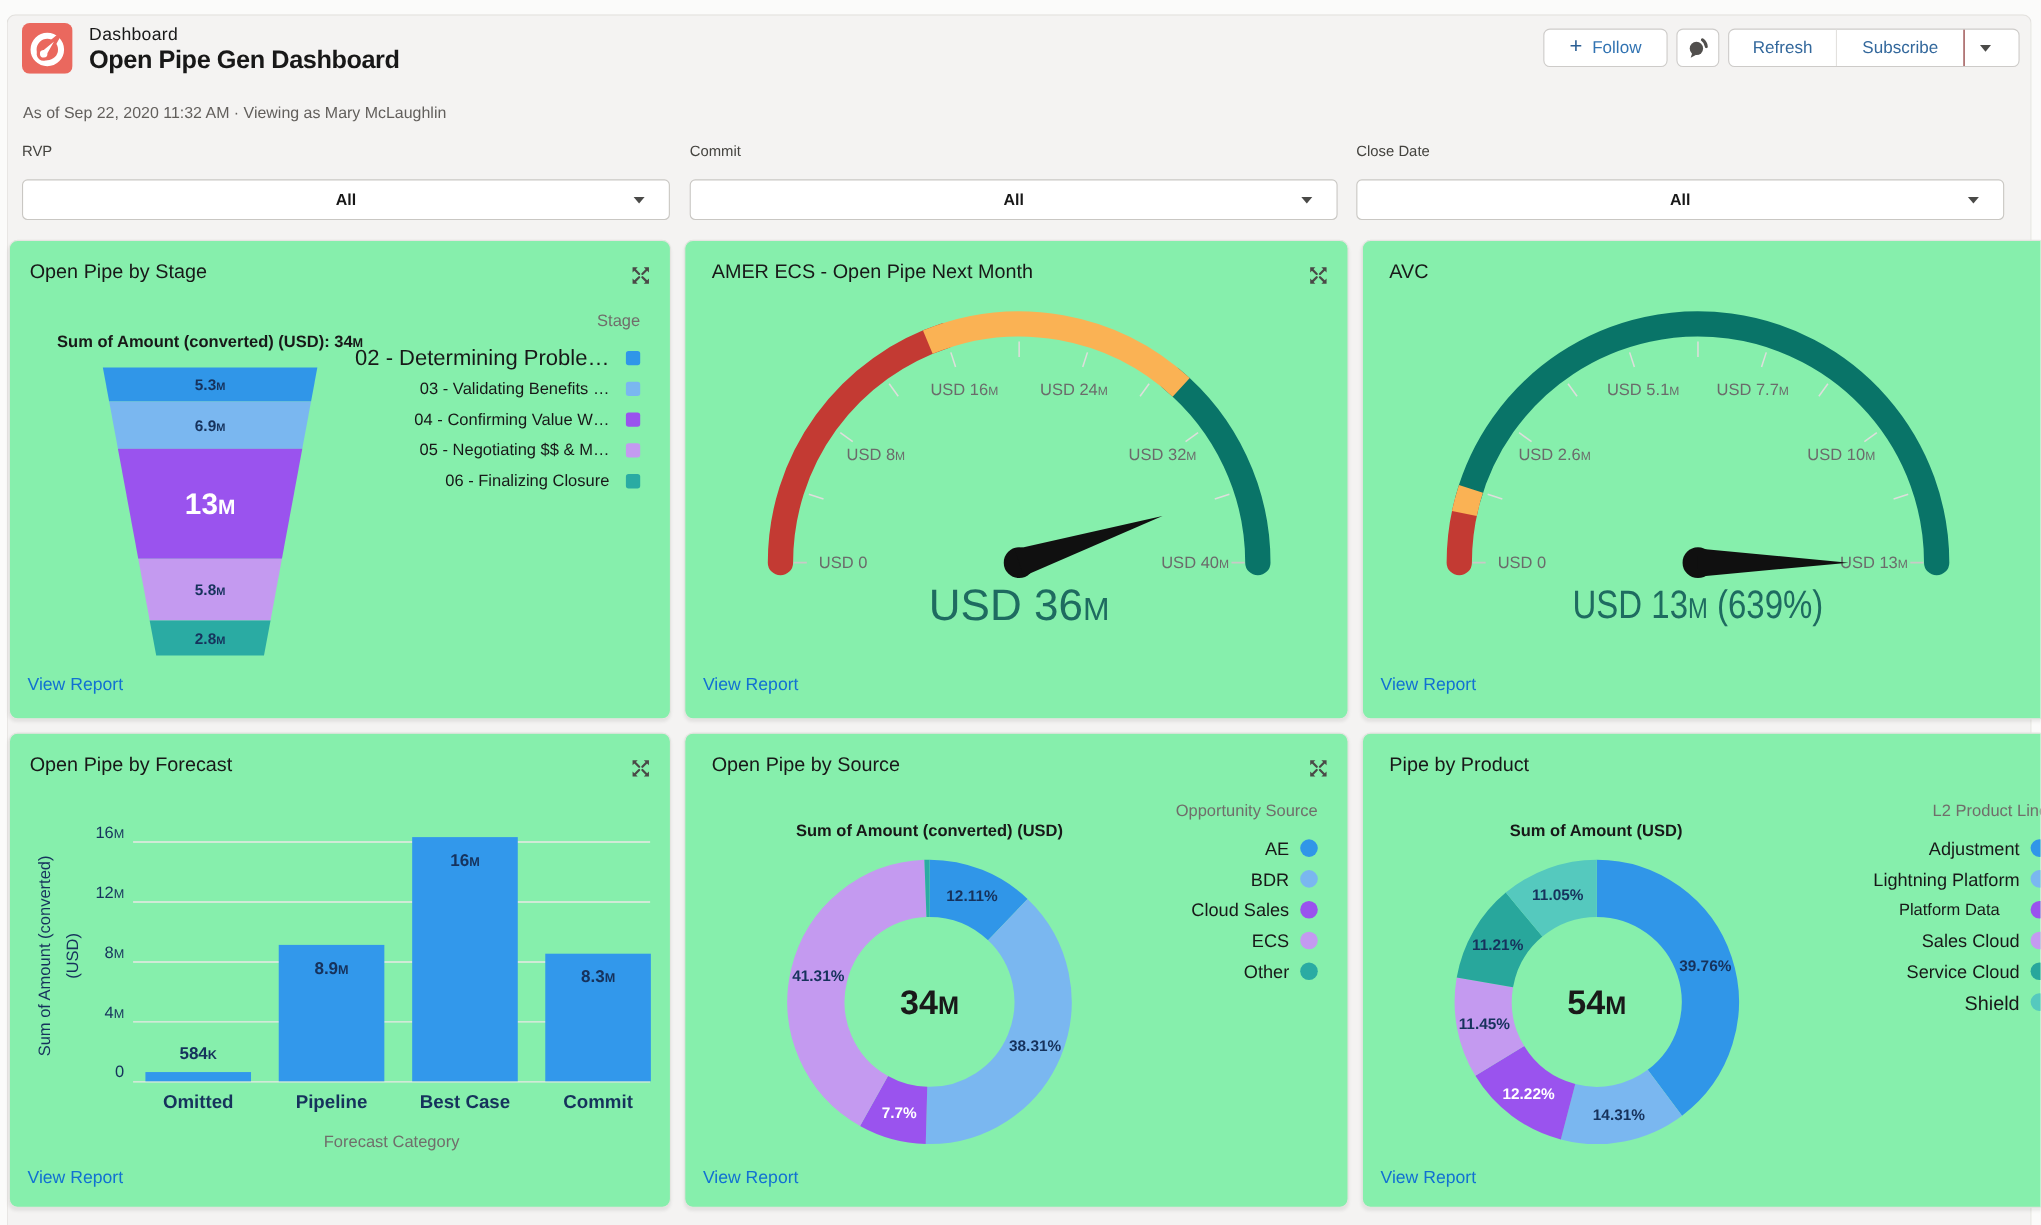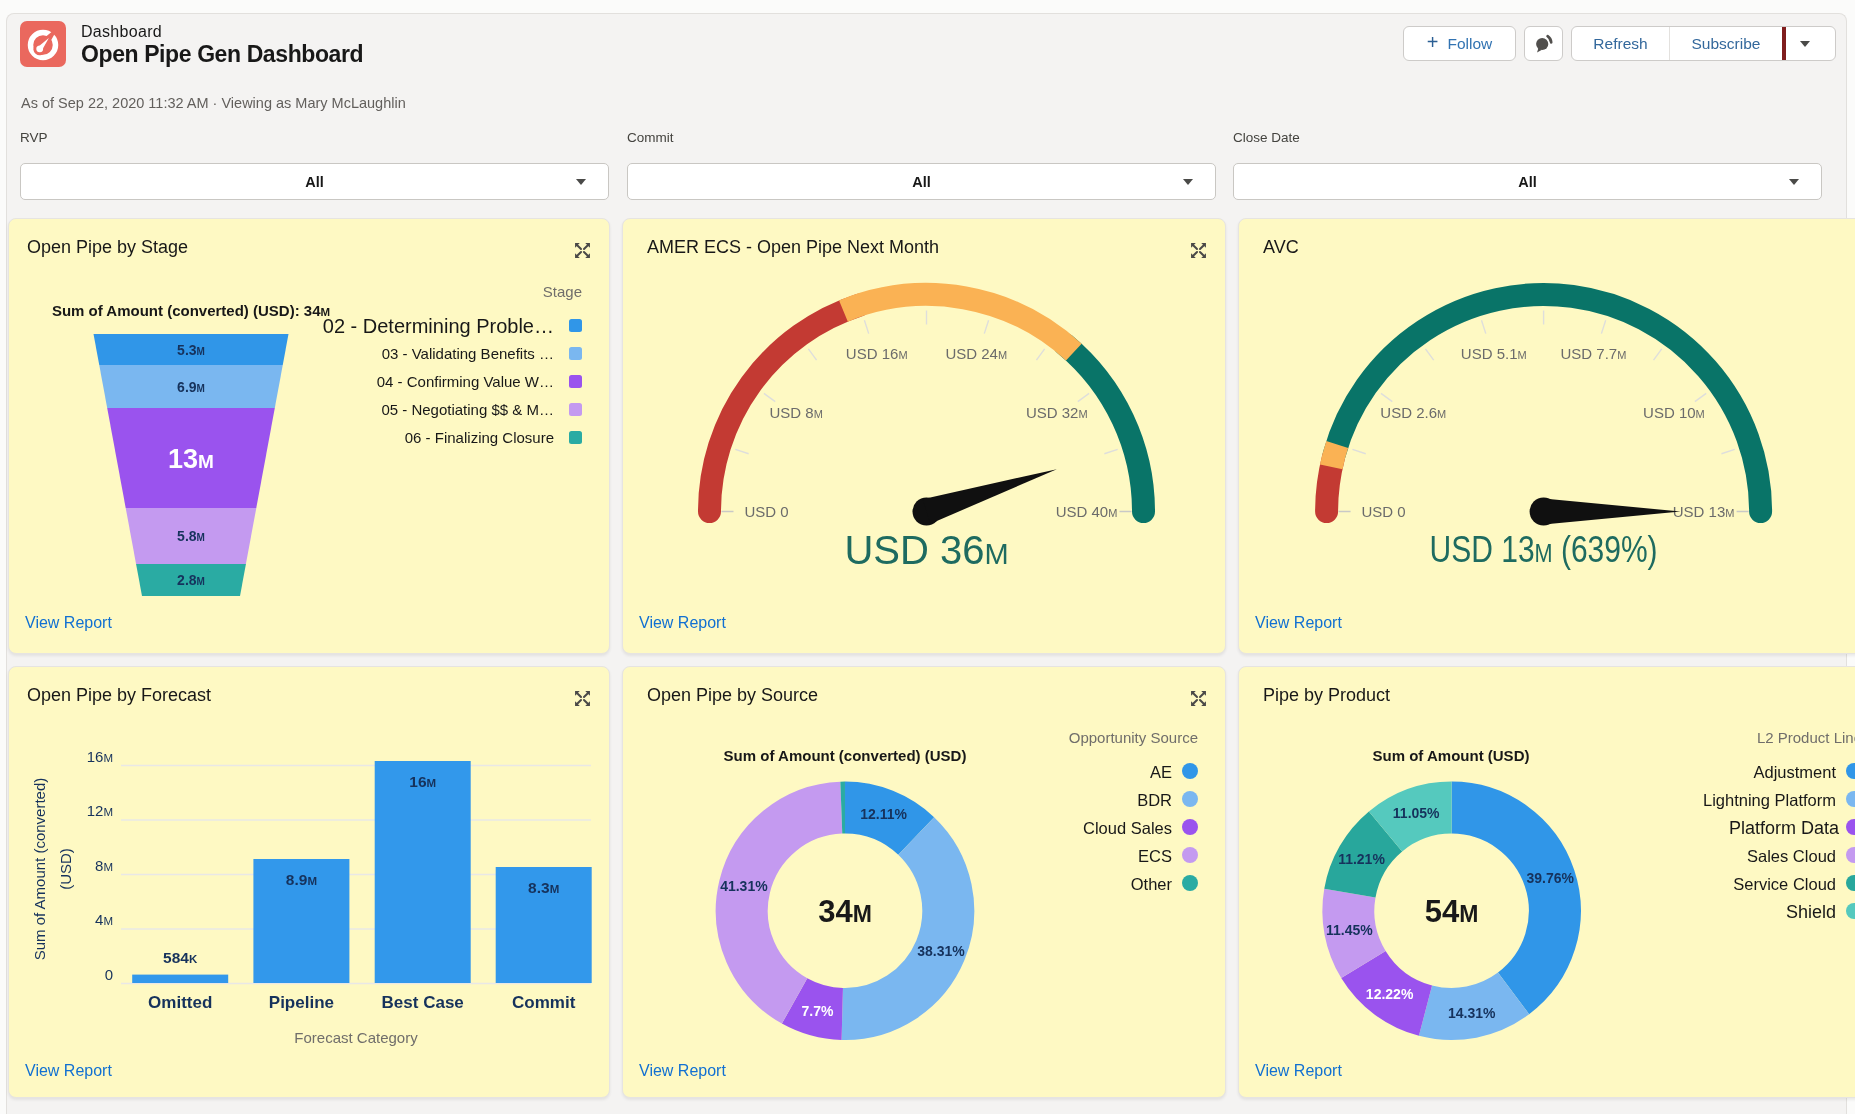--- a/index.html
+++ b/index.html
@@ -1,16 +1,16 @@
 <!DOCTYPE html>
 <html><head><meta charset="utf-8"><style>
 *{margin:0;padding:0;box-sizing:border-box}
 html,body{width:1855px;height:1114px;font-family:"Liberation Sans",sans-serif;background:#FBFBFA;overflow:hidden;position:relative}
 .panel{position:absolute;left:6px;top:13px;width:1841px;height:1101px;background:#F4F3F2;border:1px solid #E2E0DD;border-bottom:none;border-radius:8px 8px 0 0}
-.card{position:absolute;background:#fef9c3;border:1px solid #E6E4E1;border-radius:8px;box-shadow:0 2px 3px rgba(0,0,0,.07)}
+.card{position:absolute;background:#86efac;border:1px solid #E6E4E1;border-radius:8px;box-shadow:0 2px 3px rgba(0,0,0,.07)}
 .ctitle{position:absolute;top:18px;font-size:18px;color:#181818}
 .exp{position:absolute;right:19px;top:23px;width:16px;height:16px}
 .vr{position:absolute;left:16px;font-size:16px;color:#1170D2}
 .btn{position:absolute;background:#fff;border:1px solid #CDCBC9;border-radius:6px;display:flex;align-items:center;justify-content:center}
 .caret{display:inline-block;width:0;height:0;border-left:5.5px solid transparent;border-right:5.5px solid transparent;border-top:6.5px solid #4A4A48}
 .sel{position:absolute;height:37px;background:#fff;border:1px solid #C9C7C3;border-radius:5px;display:flex;align-items:center;justify-content:center}
 text{font-family:"Liberation Sans",sans-serif}
 </style></head>
 <body>
 <div class="panel"></div>
@@ -31,21 +31,21 @@
   </div>
 <div class="btn" style="left:1524px;top:26px;width:39px;height:35px;">
     <svg width="21" height="21" viewBox="0 0 21 21">
       <circle cx="9.2" cy="11" r="6.1" fill="#514F4D"></circle>
       <path d="M5.4 15.2 L4.0 19.4 L9.0 16.8 Z" fill="#514F4D"></path>
       <path d="M14.6 3.2 A 8.4 8.4 0 0 1 18.2 9.4" stroke="#514F4D" stroke-width="2.7" fill="none" stroke-linecap="round"></path>
     </svg>
   </div>
 <div class="btn" style="left:1571px;top:26px;width:265px;height:35px;padding:16px">
   <div style="position:absolute;left:0;top:0;width:98px;height:100%;display:flex;align-items:center;justify-content:center;font-size:15.5px;color:#33689C;border-right:1px solid #E3E1DE">Refresh</div>
-  <div style="position:absolute;left:98px;top:0;width:116px;height:100%;display:flex;align-items:center;justify-content:center;font-size:15.5px;color:#33689C;border-right:4px solid #7f1d1d">Subscribe</div>
+  <div style="position:absolute;left:98px;top:0;width:116px;height:100%;display:flex;align-items:center;justify-content:center;font-size:15.5px;color:#33689C;border-right:1px solid #7f1d1d">Subscribe</div>
   <div style="position:absolute;left:214px;top:0;width:37px;height:100%;display:flex;align-items:center;justify-content:center">
       <span class="caret"></span>
     </div>
 </div>
 
 <div style="position:absolute;left:20px;top:130px;font-size:13.5px;color:#44433F">RVP</div>
 <div class="sel" style="left:20px;top:163px;width:589px">
     <span style="font-size:14.5px;font-weight:600;color:#181818">All</span>
     <span class="caret" style="position:absolute;right:22px;top:15px"></span>
   </div>
@@ -304,21 +304,21 @@
       <text x="150.6" y="332.3" text-anchor="middle" font-size="14" font-weight="700" fill="#FFFFFF">12.22%</text>
       <text x="110.4" y="268.3" text-anchor="middle" font-size="14" font-weight="700" fill="#16325C">11.45%</text>
       <text x="122.5" y="196.8" text-anchor="middle" font-size="14" font-weight="700" fill="#16325C">11.21%</text>
       <text x="177.2" y="151.0" text-anchor="middle" font-size="14" font-weight="700" fill="#16325C">11.05%</text>
     </svg>
     <div style="position:absolute;right:27px;top:62px;font-size:15px;color:#706E6B">L2 Product Line</div>
     <div style="position:absolute;right:53px;top:96px;font-size:16.5px;color:#181818;line-height:18px">Adjustment</div>
     <div style="position:absolute;right:27px;top:96px;width:16px;height:16px;border-radius:50%;background:#3096E8"></div>
     <div style="position:absolute;right:53px;top:124px;font-size:16.5px;color:#181818;line-height:18px">Lightning Platform</div>
     <div style="position:absolute;right:27px;top:124px;width:16px;height:16px;border-radius:50%;background:#7AB7F0"></div>
-    <div style="position:absolute;right:50px;top:152px;font-size:18px;color:#181818;line-height:18px">Platform Data</div>
+    <div style="position:absolute;right:71px;top:152px;font-size:15px;color:#181818;line-height:18px">Platform Data</div>
     <div style="position:absolute;right:27px;top:152px;width:16px;height:16px;border-radius:50%;background:#9A53EE"></div>
     <div style="position:absolute;right:53px;top:180px;font-size:16.5px;color:#181818;line-height:18px">Sales Cloud</div>
     <div style="position:absolute;right:27px;top:180px;width:16px;height:16px;border-radius:50%;background:#C49AF0"></div>
     <div style="position:absolute;right:53px;top:208px;font-size:16.5px;color:#181818;line-height:18px">Service Cloud</div>
     <div style="position:absolute;right:27px;top:208px;width:16px;height:16px;border-radius:50%;background:#28A79C"></div>
     <div style="position:absolute;right:53px;top:236px;font-size:18px;color:#181818;line-height:18px">Shield</div>
     <div style="position:absolute;right:27px;top:236px;width:16px;height:16px;border-radius:50%;background:#55C9BE"></div>
     <a class="vr" style="top:395px">View Report</a>
   </div>
 </body></html>

